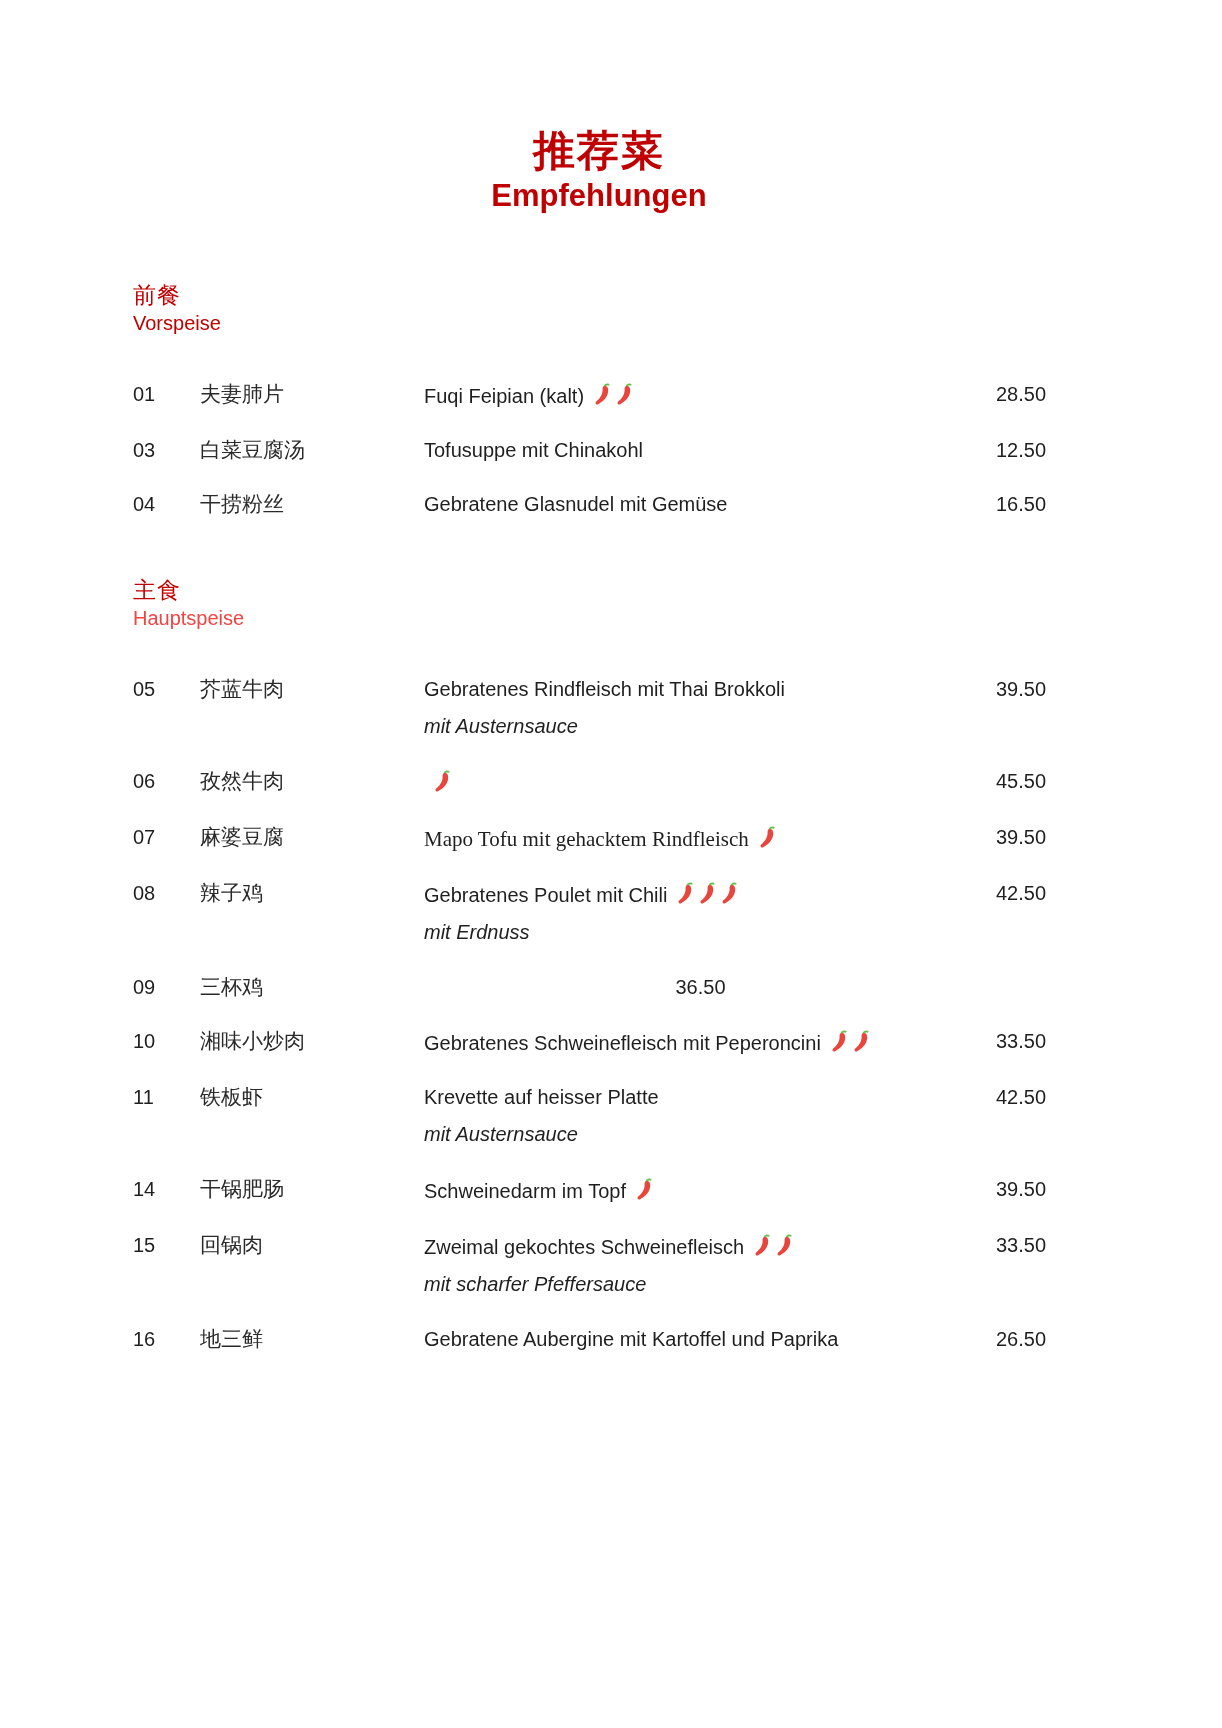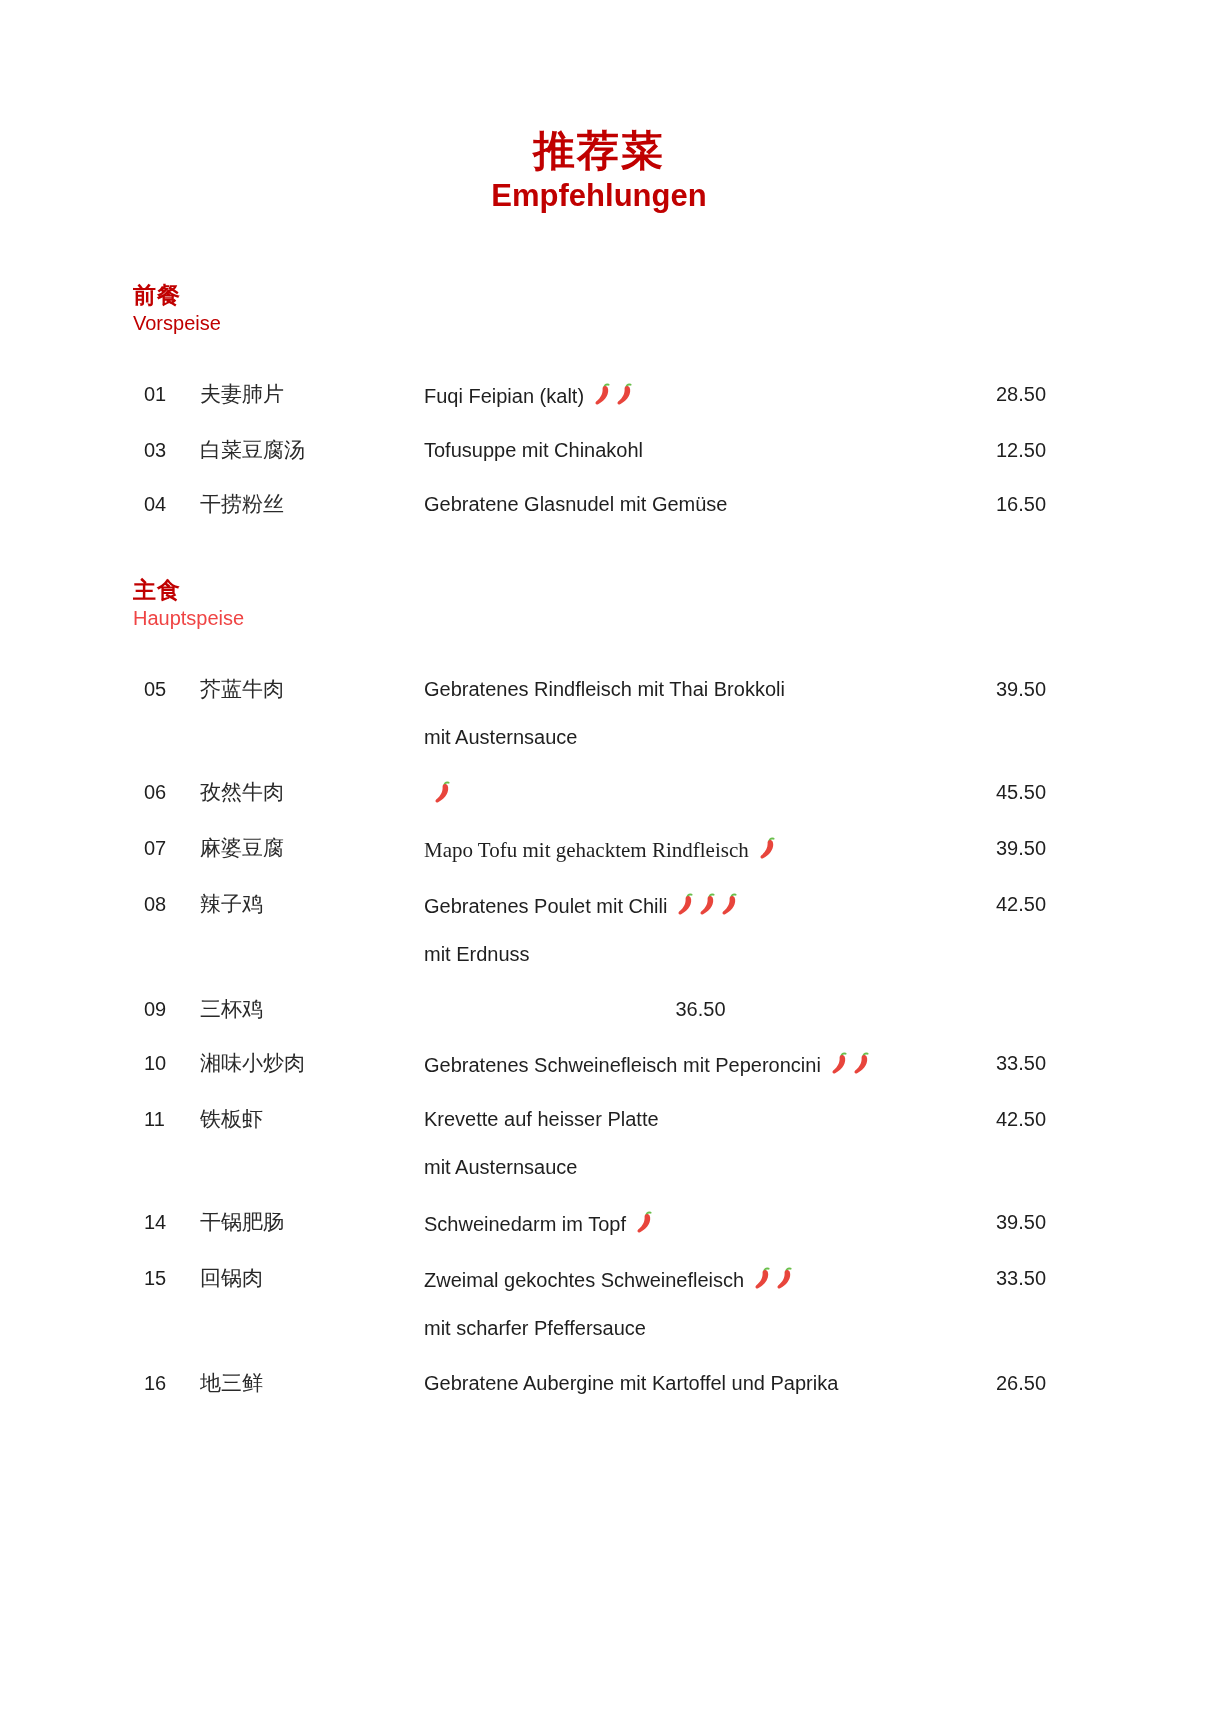--- a/index.html
+++ b/index.html
@@ -42,51 +42,52 @@
   
   .menu-section + .menu-section {
     margin-top: 58px;
   }
   .sec-header {
     margin-bottom: 44px;
   }
   .sec-zh {
     font-size: 23px;
     line-height: 30px;
-    font-weight: 700;
+    font-weight: 400;
     font-family: "DejaVu Serif", "Liberation Serif", serif;
     letter-spacing: 1px;
   }
   .sec-de {
     font-size: 20px;
     line-height: 27px;
     font-weight: 400;
   }
   
   .row {
     display: grid;
     grid-template-columns: 67px 224px 1fr 88px;
     align-items: start;
     margin-bottom: 28px;
     font-size: 20px;
     line-height: 26px;
   }
   .row:last-child { margin-bottom: 0; }
-  .col-num { font-variant-numeric: tabular-nums; margin-left: 11px; }
+  .col-num { font-variant-numeric: tabular-nums; }
   .col-zh {
     font-size: 21px;
     color: #2a2a2a;
   }
   .col-desc { padding-right: 10px; }
   .desc-main.serif {
     font-family: "Liberation Serif", "DejaVu Serif", serif;
     font-size: 21px;
   }
   .desc-sub {
-    margin-top: 21px;
+    font-style: italic;
+    margin-top: 10px;
     line-height: 28px;
   }
   .col-price {
     text-align: center;
     font-variant-numeric: tabular-nums;
   }
   
   .chilies {
     display: inline-flex;
     gap: 5px;

